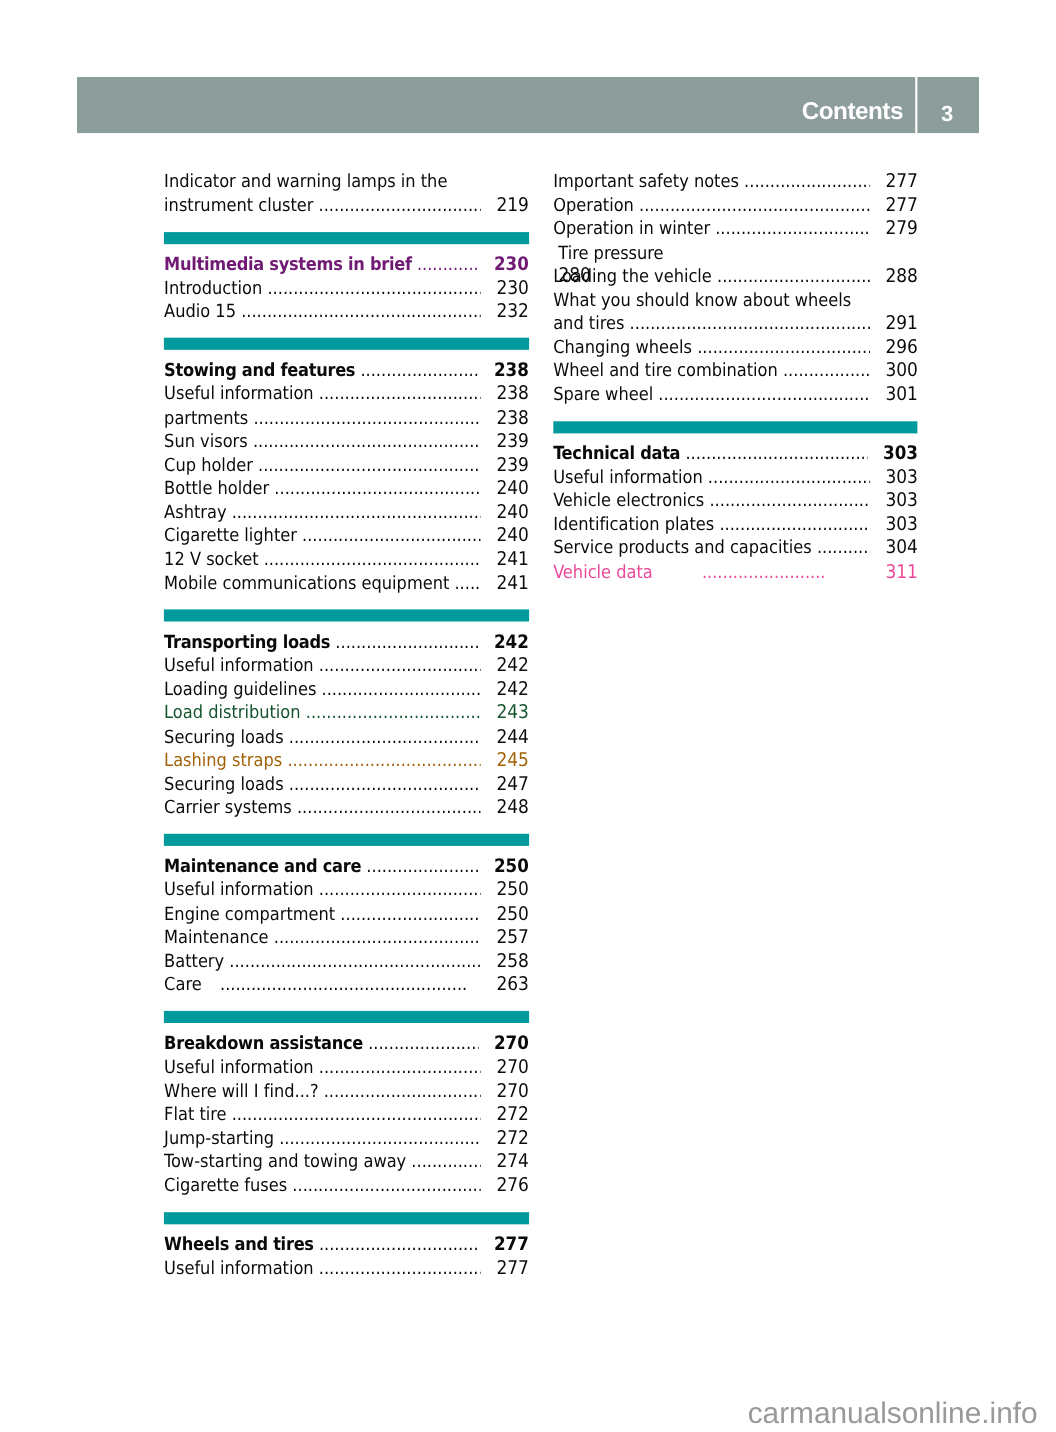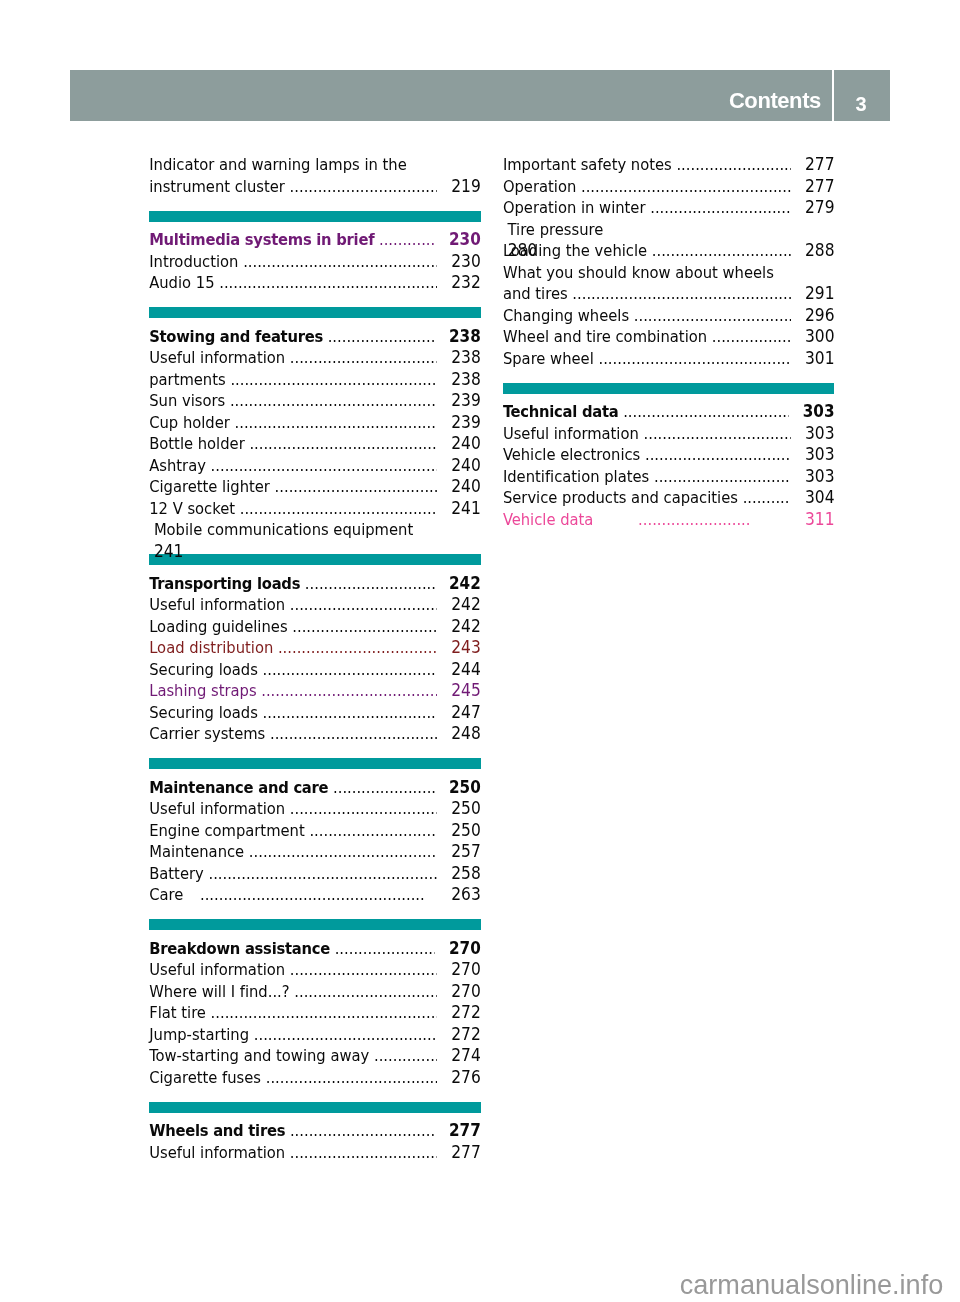--- a/index.html
+++ b/index.html
@@ -120,21 +120,21 @@
         <div class="entry" style="color: rgb(10, 10, 10);">
           <span class="label">Cigarette lighter</span>
           <span class="dots">........................................................................................................................</span>
           <span class="num">240</span>
         </div>
         <div class="entry" style="color: rgb(10, 10, 10);">
           <span class="label">12 V socket</span>
           <span class="dots">........................................................................................................................</span>
           <span class="num">241</span>
         </div>
-        <div class="entry" style="color: rgb(10, 10, 10); flex-direction: column;">
+        <div class="entry" style="color: rgb(10, 10, 10);">
           <span class="label">Mobile communications equipment</span>
           <span class="dots">........................................................................................................................</span>
           <span class="num">241</span>
         </div>
       </div>
       <div class="rule" style="background: rgb(0, 154, 156);"></div>
       <div class="group">
         <div class="entry bold" style="color: rgb(10, 10, 10);">
           <span class="label">Transporting loads</span>
           <span class="dots">........................................................................................................................</span>
@@ -143,31 +143,31 @@
         <div class="entry" style="color: rgb(10, 10, 10);">
           <span class="label">Useful information</span>
           <span class="dots">........................................................................................................................</span>
           <span class="num">242</span>
         </div>
         <div class="entry" style="color: rgb(10, 10, 10);">
           <span class="label">Loading guidelines</span>
           <span class="dots">........................................................................................................................</span>
           <span class="num">242</span>
         </div>
-        <div class="entry" style="color: #7f1d1d;">
+        <div class="entry" style="color: #14532d;">
           <span class="label">Load distribution</span>
           <span class="dots">........................................................................................................................</span>
           <span class="num">243</span>
         </div>
         <div class="entry" style="color: rgb(10, 10, 10);">
           <span class="label">Securing loads</span>
           <span class="dots">........................................................................................................................</span>
           <span class="num">244</span>
         </div>
-        <div class="entry" style="color: #701a75;">
+        <div class="entry" style="color: #a16207;">
           <span class="label">Lashing straps</span>
           <span class="dots">........................................................................................................................</span>
           <span class="num">245</span>
         </div>
         <div class="entry" style="color: rgb(10, 10, 10);">
           <span class="label">Securing loads</span>
           <span class="dots">........................................................................................................................</span>
           <span class="num">247</span>
         </div>
         <div class="entry" style="color: rgb(10, 10, 10);">

